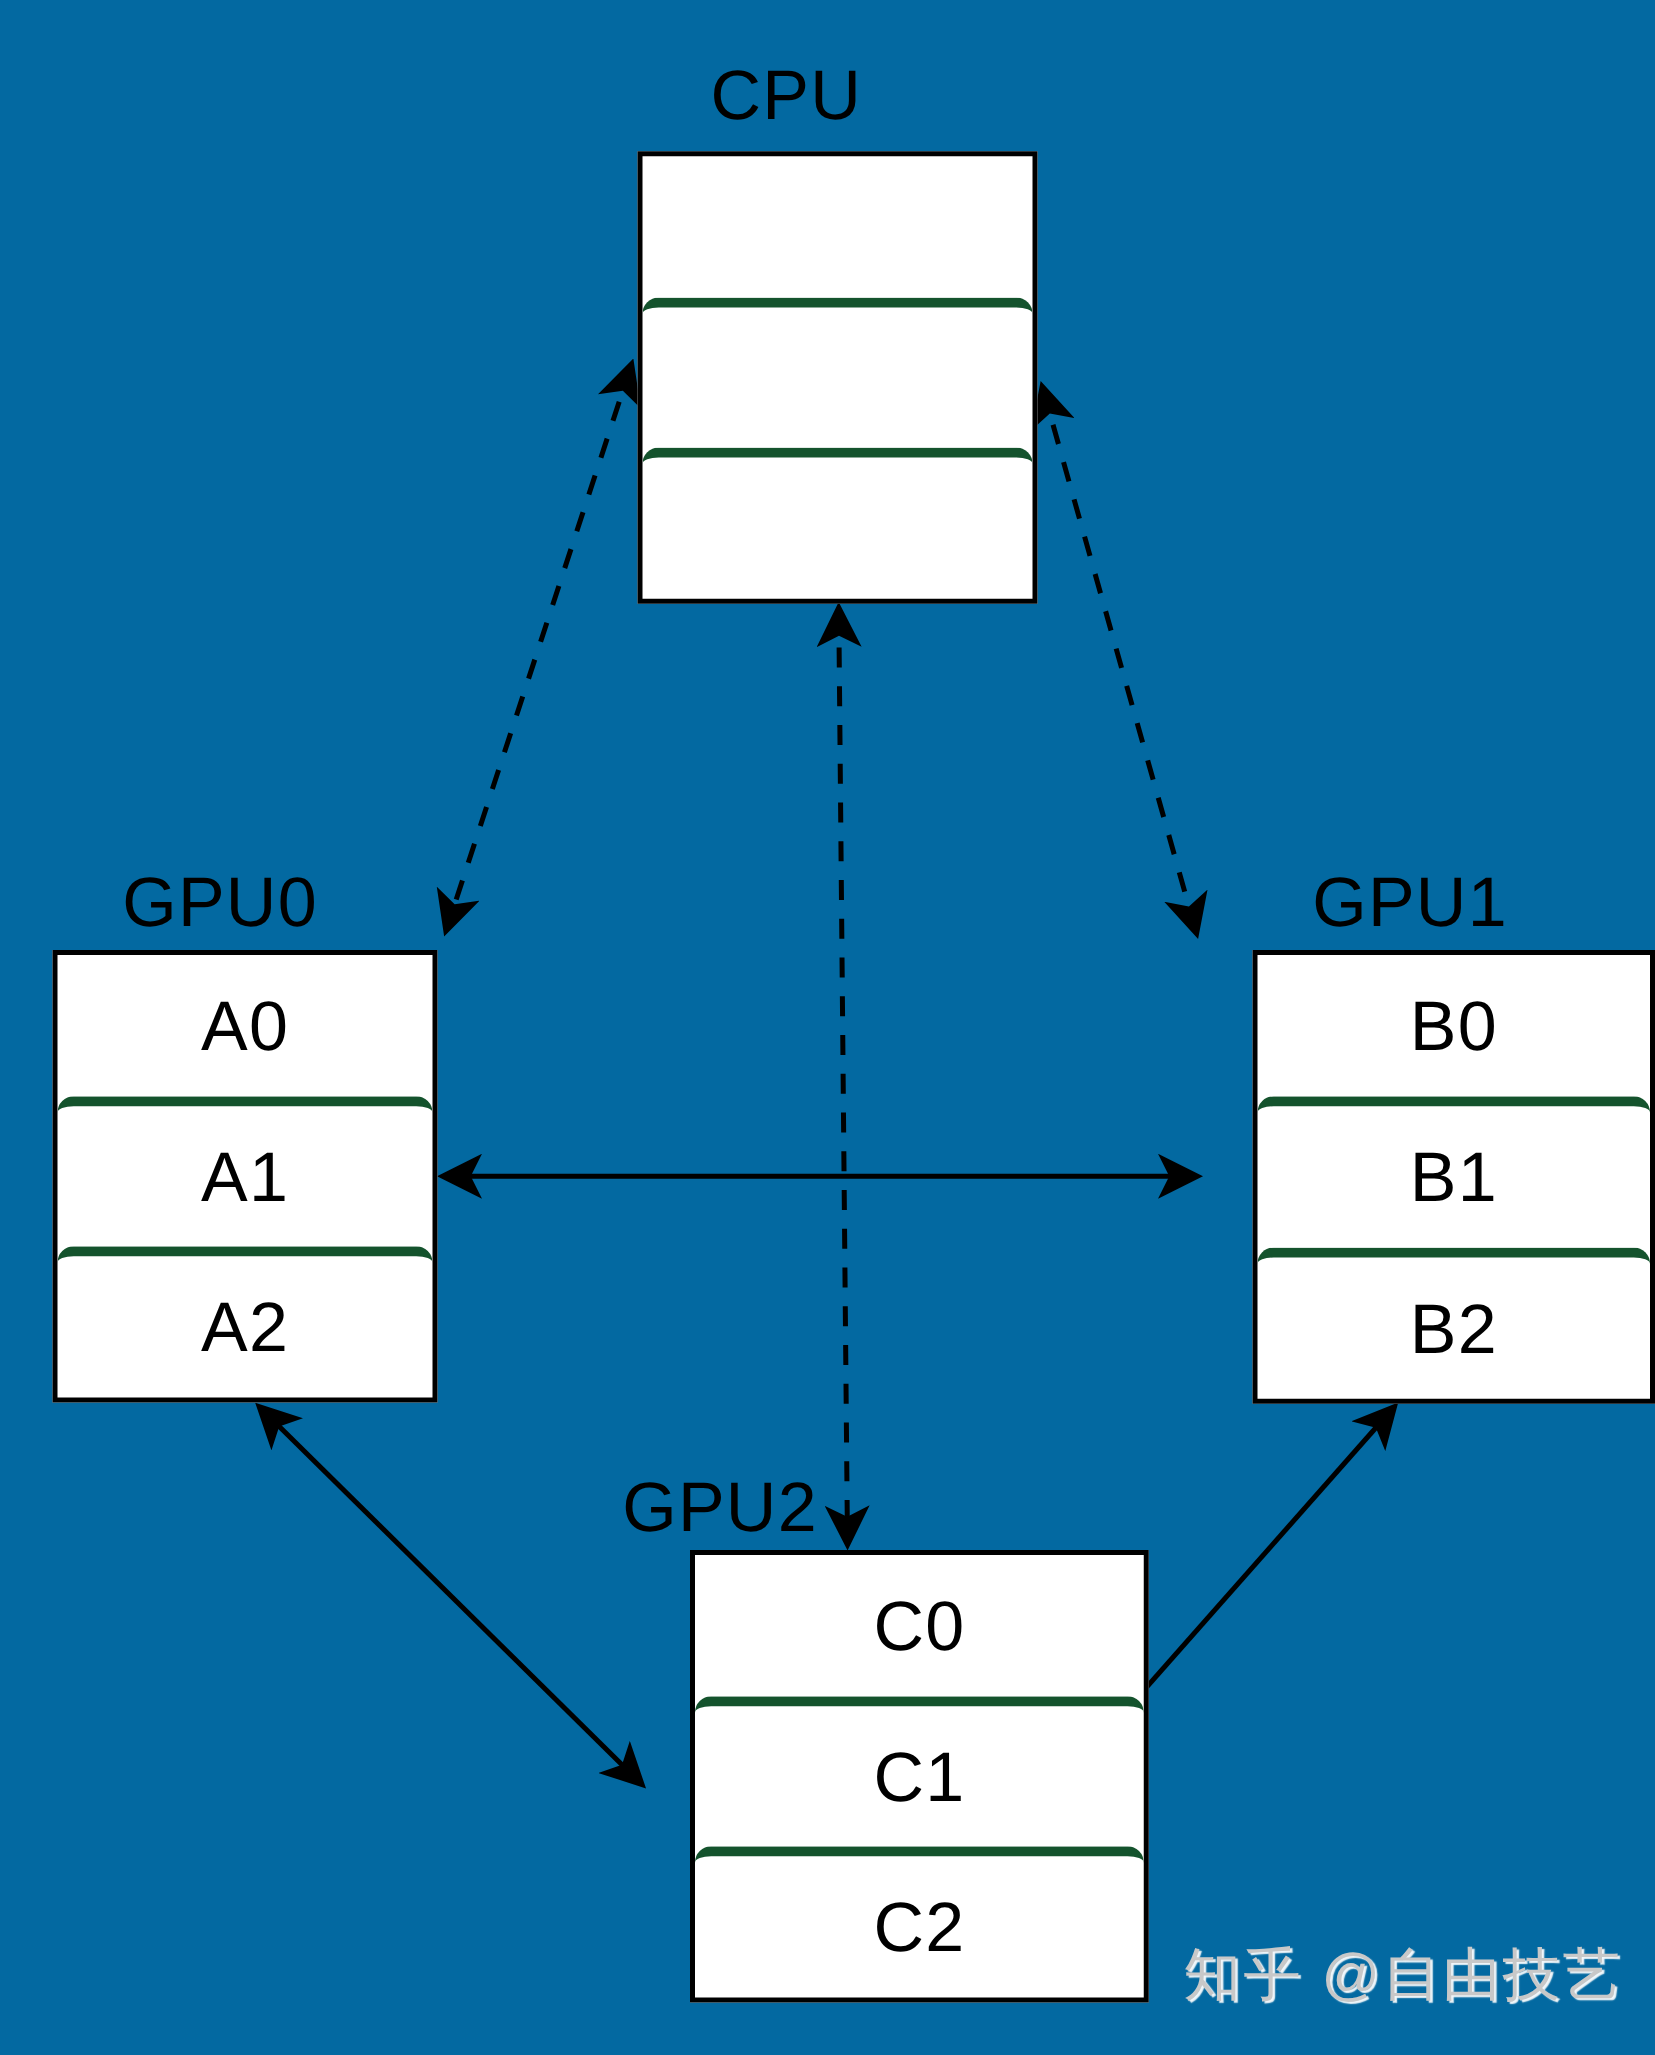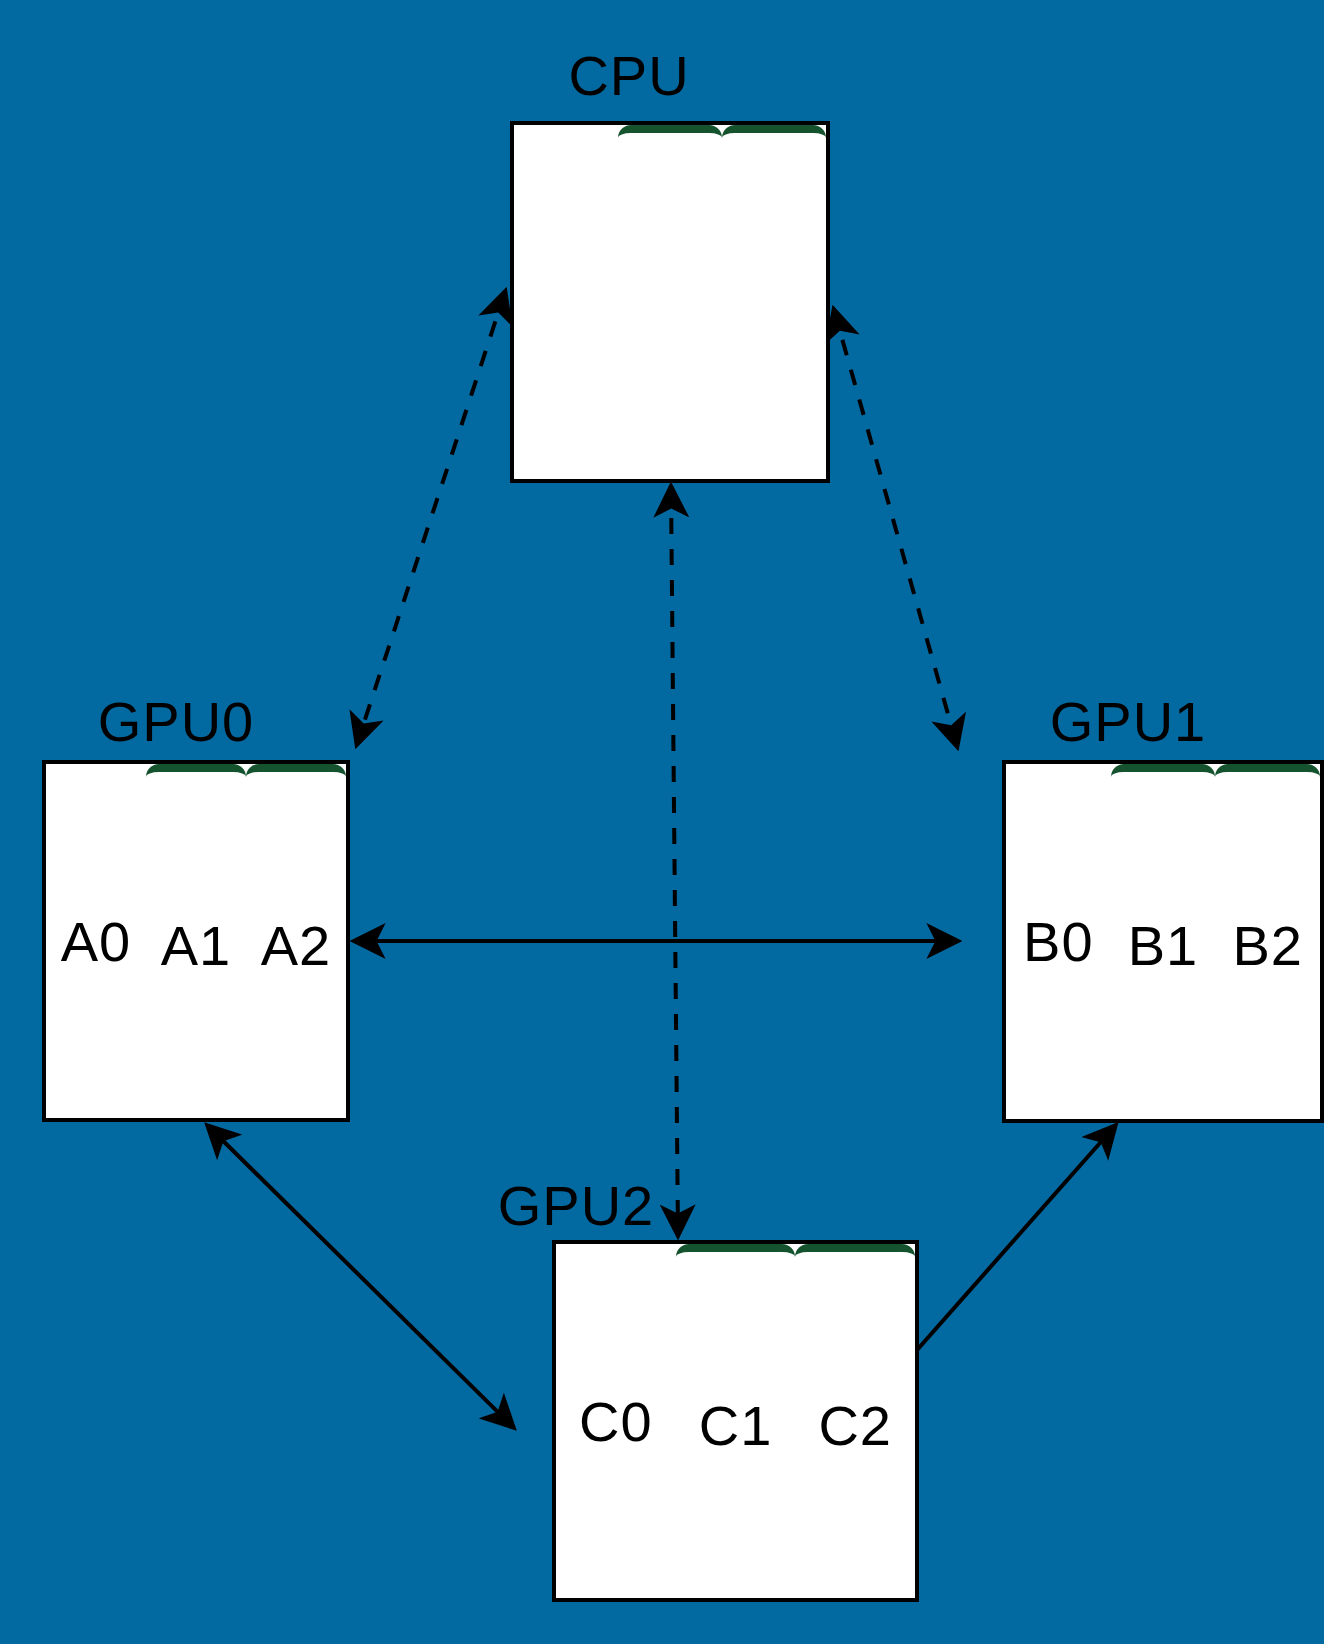--- a/index.html
+++ b/index.html
@@ -29,21 +29,21 @@
   }
   .edge.dashed {
     stroke-dasharray: 16 15;
   }
   .node-box {
     position: absolute;
     box-sizing: border-box;
     border: 4px solid #000000;
     background: #ffffff;
     display: flex;
-    flex-direction: row;
+    flex-direction: column;
   }
   .node-cell {
     flex: 1;
     display: flex;
     align-items: center;
     justify-content: center;
     font-size: 56px;
     color: #000000;
     letter-spacing: 1px;
   }
@@ -118,14 +118,15 @@
     <div class="node-cell">B2</div>
   </div>
 
   <div class="node-label" style="left:540px; top:1178px;margin-left:36px;">GPU2</div>
   <div class="node-box" style="left:520px; top:1240px; width:367px; height:362px;margin-left:32px;">
     <div class="node-cell">C0</div>
     <div class="node-cell">C1</div>
     <div class="node-cell">C2</div>
   </div>
 
+  <div class="watermark">知乎 @自由技艺</div>
 
 </div>
 
 </body></html>

